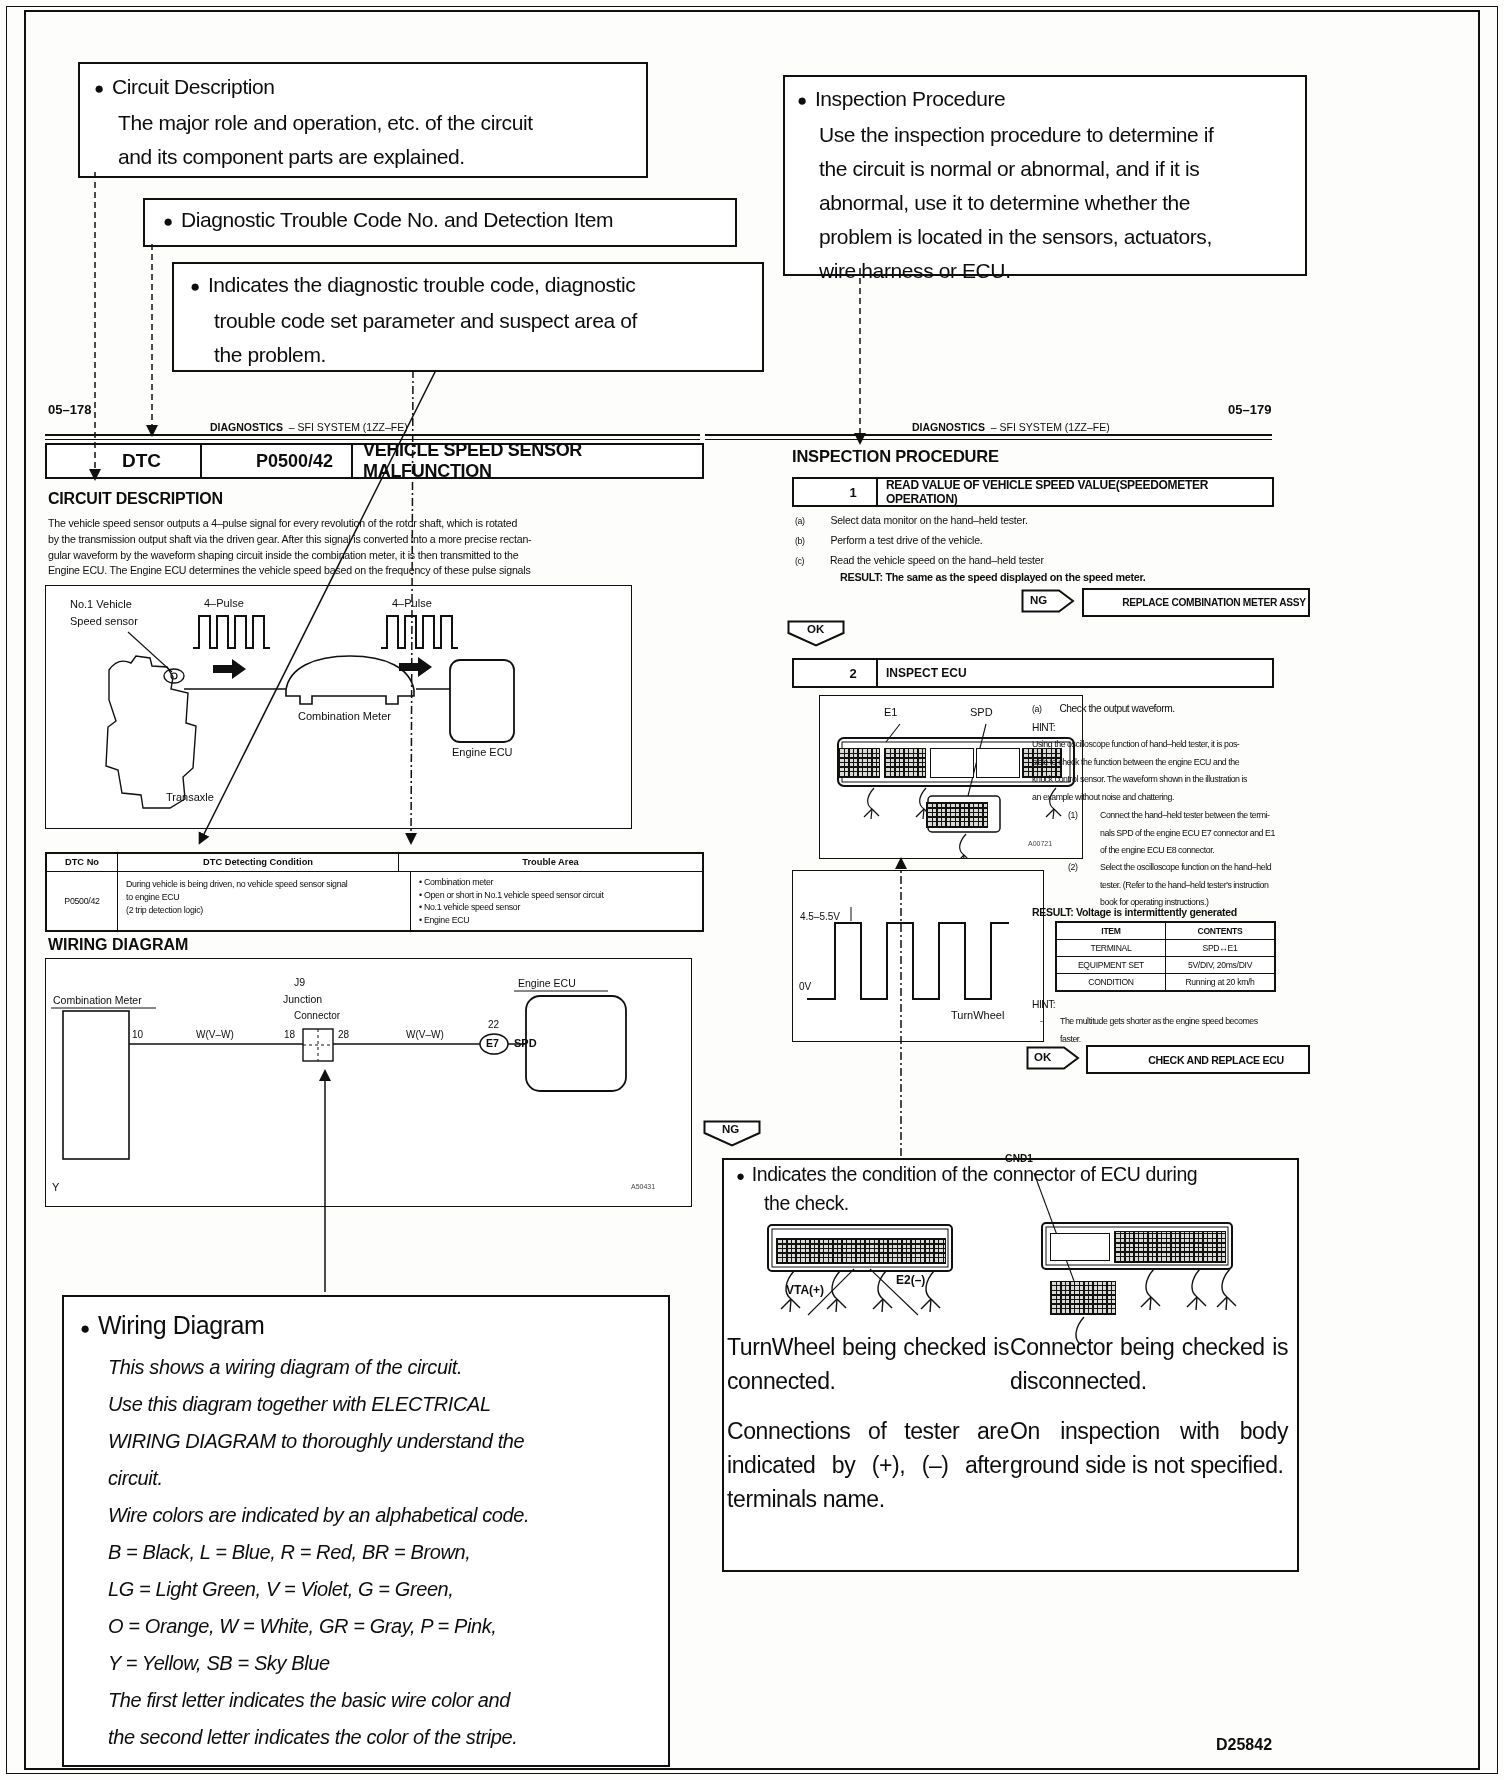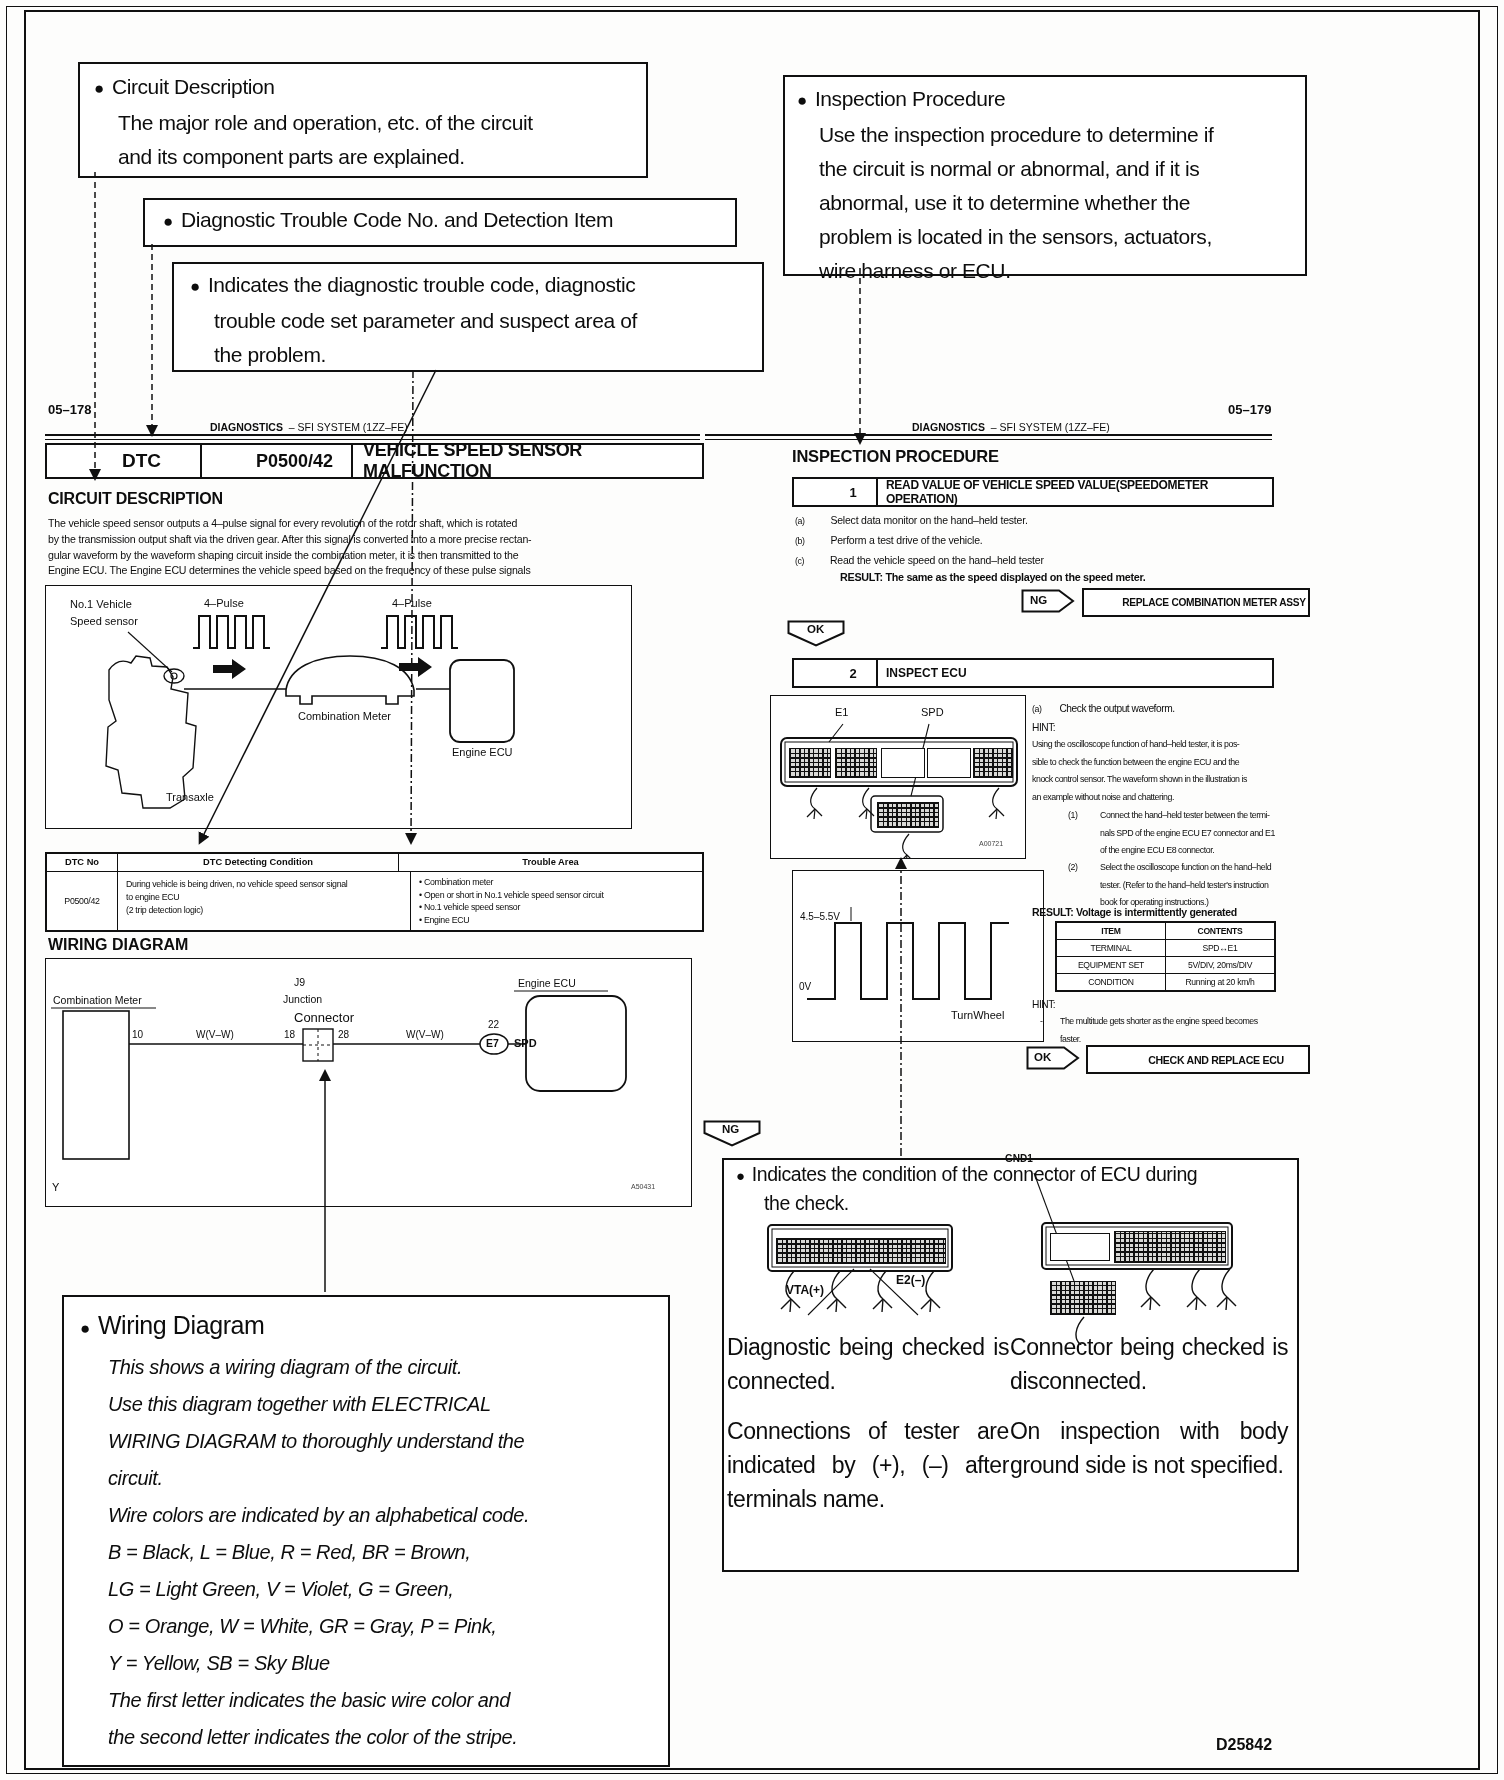--- a/index.html
+++ b/index.html
@@ -139,21 +139,21 @@
       <path d="M83,85 H257 M287,85 H434 M462,85 H480" stroke-width="1.4"></path>
       <rect x="257" y="70" width="30" height="32" stroke-width="1.4"></rect>
       <path d="M272,70 V102" stroke-width="1" stroke-dasharray="3,3"></path>
       <path d="M257,86 H287" stroke-width="1" stroke-dasharray="3,3"></path>
       <ellipse cx="448" cy="85" rx="14" ry="10" stroke-width="1.5"></ellipse>
       <path d="M5,49 H110 M468,32 H562" stroke-width="1"></path>
     </svg>
     <div class="ab nowrap" style="left:7px;top:35px;font-size:10.5px;">Combination Meter</div>
     <div class="ab nowrap" style="left:248px;top:17px;font-size:10.5px;">J9</div>
     <div class="ab nowrap" style="left:237px;top:34px;font-size:10.5px;">Junction</div>
-    <div class="ab nowrap" style="left:248px;top:51px;font-size:13px;">Connector</div>
+    <div class="ab nowrap" style="left:248px;top:51px;font-size:10px;">Connector</div>
     <div class="ab nowrap" style="left:472px;top:18px;font-size:10.5px;">Engine ECU</div>
     <div class="ab nowrap" style="left:86px;top:70px;font-size:10px;">10</div>
     <div class="ab nowrap" style="left:150px;top:70px;font-size:10px;">W(V–W)</div>
     <div class="ab nowrap" style="left:238px;top:70px;font-size:10px;">18</div>
     <div class="ab nowrap" style="left:292px;top:70px;font-size:10px;">28</div>
     <div class="ab nowrap" style="left:360px;top:70px;font-size:10px;">W(V–W)</div>
     <div class="ab nowrap" style="left:442px;top:60px;font-size:10px;">22</div>
     <div class="ab nowrap b" style="left:440px;top:78px;font-size:10.5px;">E7</div>
     <div class="ab nowrap b" style="left:468px;top:78px;font-size:11px;">SPD</div>
     <div class="ab nowrap" style="left:6px;top:222px;font-size:11px;">Y</div>
@@ -191,21 +191,21 @@
         <path d="M1.5,1.5 H56.5 V13 L29,25.5 L1.5,13 Z" fill="#fff" stroke="#101010" stroke-width="2"></path>
       </svg>
     <div class="ab b" style="left:20px;top:3px;font-size:11.5px;">OK</div>
   </div>
 
   <div class="ab box" style="left:792px;top:658px;width:478px;height:26px;display:flex;">
     <div class="bannercell" style="width:46px;border-right:2px solid #101010;font-size:13px;">2</div>
     <div class="bannercell" style="flex:1;justify-content:flex-start;padding-left:8px;font-size:12px;">INSPECT ECU</div>
   </div>
 
-  <div class="ab thinbox" style="left:770px;top:695px;width:254px;height:162px;">
+  <div class="ab thinbox" style="left:819px;top:695px;width:254px;height:162px;padding-left:8px;">
     <svg width="254" height="162" viewBox="0 0 254 162" stroke="#101010" fill="none">
       <defs>
         <g id="clawA" stroke="#101010" stroke-width="1.2" fill="none">
           <path d="M0,0 C-7,8 -9,16 -2,21"></path>
             <path d="M-2,21 l-8,8"></path>
             <path d="M-2,21 l-1,10"></path>
             <path d="M-2,21 l7,7"></path>
         </g>
       </defs>
       <rect x="10" y="42" width="236" height="48" rx="6" stroke-width="2"></rect>
@@ -332,21 +332,21 @@
     </svg>
     <div class="ab pins" style="left:54px;top:73px;width:168px;height:24px;"></div>
     <div class="ab thinbox" style="left:328px;top:68px;width:58px;height:26px;"></div>
     <div class="ab pins" style="left:392px;top:66px;width:110px;height:30px;"></div>
     <div class="ab pins" style="left:328px;top:116px;width:64px;height:32px;"></div>
   </div>
   <div class="ab nowrap b" style="left:786px;top:1283px;font-size:12px;">VTA(+)</div>
   <div class="ab nowrap b" style="left:896px;top:1273px;font-size:12px;">E2(–)</div>
 
   <div class="ab just" style="left:727px;top:1330px;width:282px;font-size:23px;letter-spacing:-0.4px;line-height:34px;">
-    <div style="margin-bottom:16px;">Diagnostic being checked is connected.</div>
+    <div style="margin-bottom:16px;">TurnWheel being checked is connected.</div>
     <div>Connections of tester are indicated by (+), (–) after terminals name.</div>
   </div>
   <div class="ab just" style="left:1010px;top:1330px;width:278px;font-size:23px;letter-spacing:-0.4px;line-height:34px;">
     <div style="margin-bottom:16px;">Connector being checked is disconnected.</div>
     <div>On inspection with body ground side is not specified.</div>
   </div>
 
   <div class="ab box" style="left:62px;top:1295px;width:588px;height:460px;padding:8px 0 0 16px;">
     <div class="nowrap" style="font-size:25px;letter-spacing:-0.4px;line-height:40px;"><span style="font-size:17px;margin-right:8px;">●</span><span>Wiring Diagram</span></div>
     <div style="padding-left:28px;">

